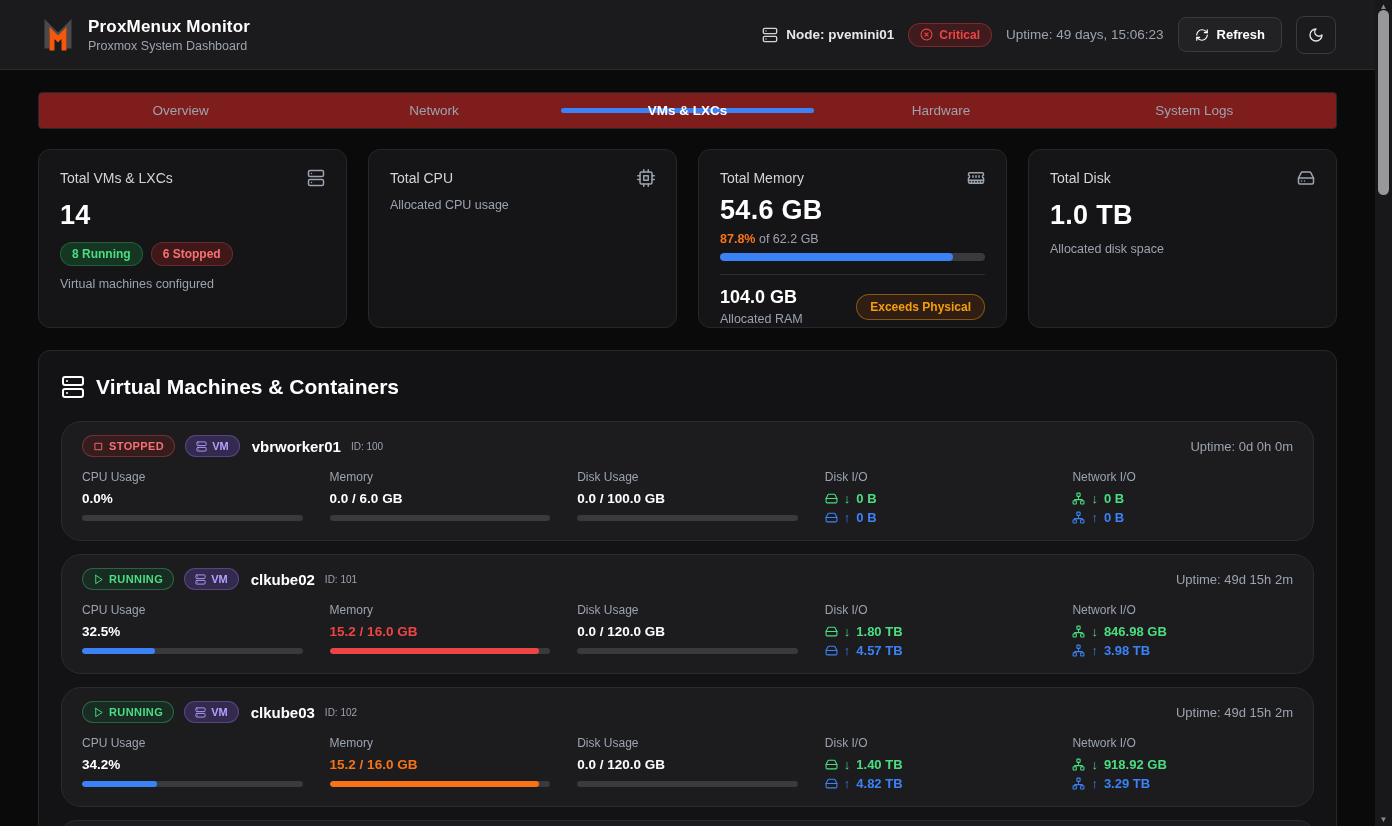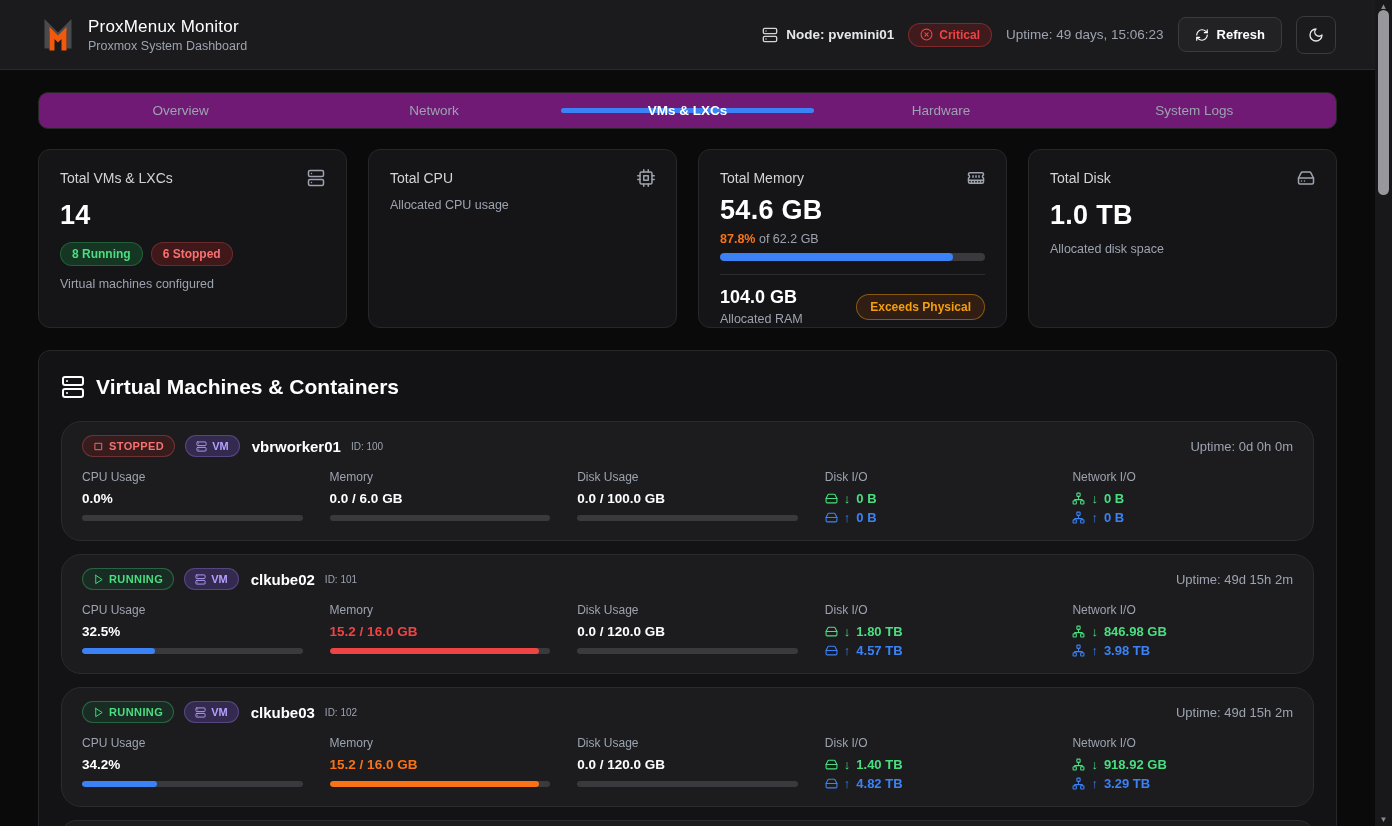--- a/index.html
+++ b/index.html
@@ -5,38 +5,38 @@
   * { margin:0; padding:0; box-sizing:border-box; }
   html,body { width:1392px; height:826px; overflow:hidden; background:#0a0a0b;
     font-family:"Liberation Sans","DejaVu Sans",sans-serif; color:#fff; }
 
   svg.ic { fill:none; stroke:currentColor; stroke-width:2; stroke-linecap:round; stroke-linejoin:round; display:block; }
 
   
   .header { height:70px; background:#1b1b1d; border-bottom:1px solid #2a2a2d;
     display:flex; align-items:center; padding:0 56px 0 40px; }
   .brand { display:flex; align-items:center; gap:12px; }
-  .brand-title { font-size:17px; font-weight:normal; letter-spacing:.2px; }
+  .brand-title { font-size:17px; font-weight:bold; letter-spacing:.2px; }
   .brand-sub { font-size:12.5px; color:#9ca3af; margin-top:2px; }
   .header-right { margin-left:auto; display:flex; align-items:center; gap:14px; }
   .node-chip { display:flex; align-items:center; gap:8px; font-size:13.5px; font-weight:bold; color:#e5e7eb; }
   .node-chip svg { color:#d4d4d8; }
   .crit-badge { display:flex; align-items:center; gap:6px; background:rgba(127,29,29,.38);
     border:1px solid rgba(239,68,68,.35); color:#ef4444; font-size:12px; font-weight:bold;
     padding:4px 11px; border-radius:999px; }
   .hdr-uptime { color:#9ca3af; font-size:13.5px; }
   .refresh-btn { display:flex; align-items:center; gap:8px; background:#222225; border:1px solid #3a3a3f;
     color:#fff; font-size:13px; font-weight:bold; padding:9px 16px; border-radius:8px; cursor:pointer; }
   .theme-btn { width:40px; height:38px; display:flex; align-items:center; justify-content:center;
     background:#1b1b1d; border:1px solid #3a3a3f; border-radius:8px; color:#e5e7eb; cursor:pointer; }
 
   
   .content { padding:22px 55px 0 38px; }
 
-  .tabbar { background:#701a75; border:1px solid #27272a; border-radius:10px; display:flex; padding:15px; height:37px; }
+  .tabbar { background:#7f1d1d; border:1px solid #27272a; border-radius:4px; display:flex; padding:15px; height:37px; }
   .tab { flex:1; display:flex; align-items:center; justify-content:center; color:#9ca3af;
     font-size:13.5px; border-radius:8px; cursor:pointer; }
   .tab.active { background:#3b82f6; color:#fff; font-weight:bold; }
 
   .cards { display:grid; grid-template-columns:repeat(4,1fr); gap:21px; margin-top:20px; }
   .card { background:#151517; border:1px solid #27272a; border-radius:12px; height:179px; padding:19px 21px; }
   .card-head { display:flex; align-items:center; justify-content:space-between; color:#d4d4d8; font-size:14px; }
   .card-head svg { color:#9ca3af; }
   .card-value { font-size:27px; font-weight:bold; margin-top:13px; letter-spacing:.3px; }
   .card-caption { color:#9ca3af; font-size:12.5px; margin-top:11px; }

